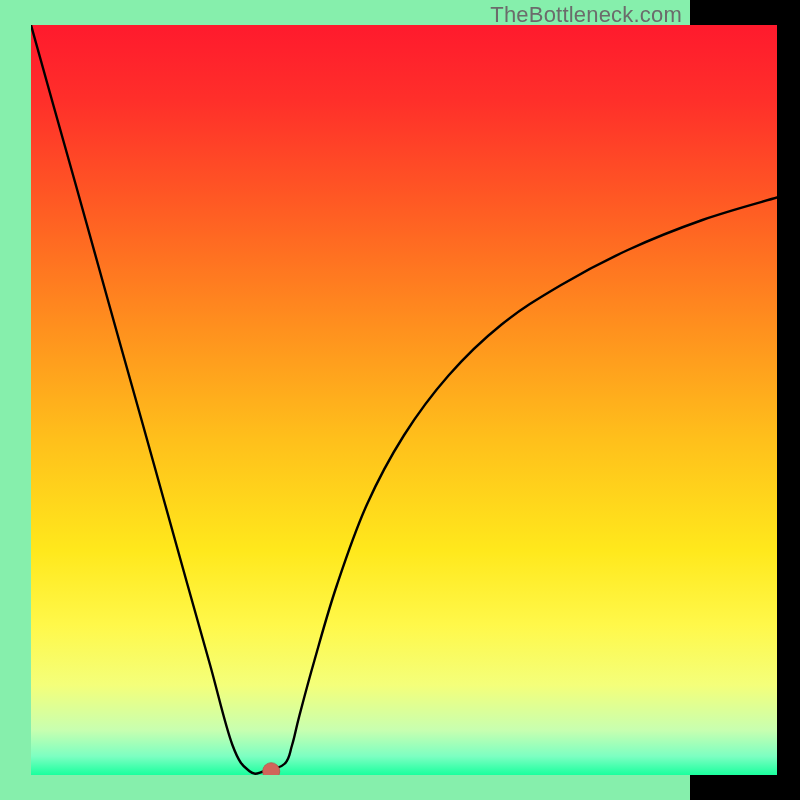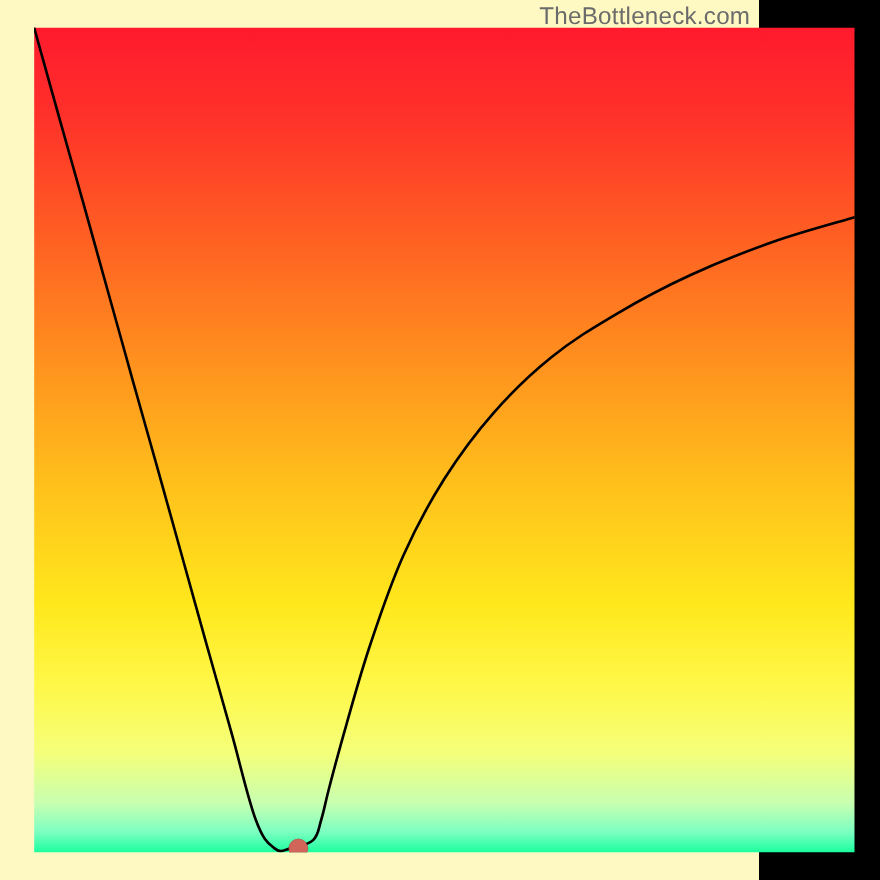--- a/index.html
+++ b/index.html
@@ -8,21 +8,21 @@
     width: 800px;
     height: 800px;
     overflow: hidden;
     background: #000;
     font-family: Arial, Helvetica, sans-serif;
   }
   .stage {
     position: relative;
     width: 690px;
     height: 800px;
-    background: #fef9c3;
+    background: #86efac;
     text-decoration: underline;
   }
   .watermark {
     position: absolute;
     top: 2px;
     right: 8px;
     color: #6b6b6b;
     font-size: 22px;
     font-weight: 500;
     letter-spacing: 0.2px;

